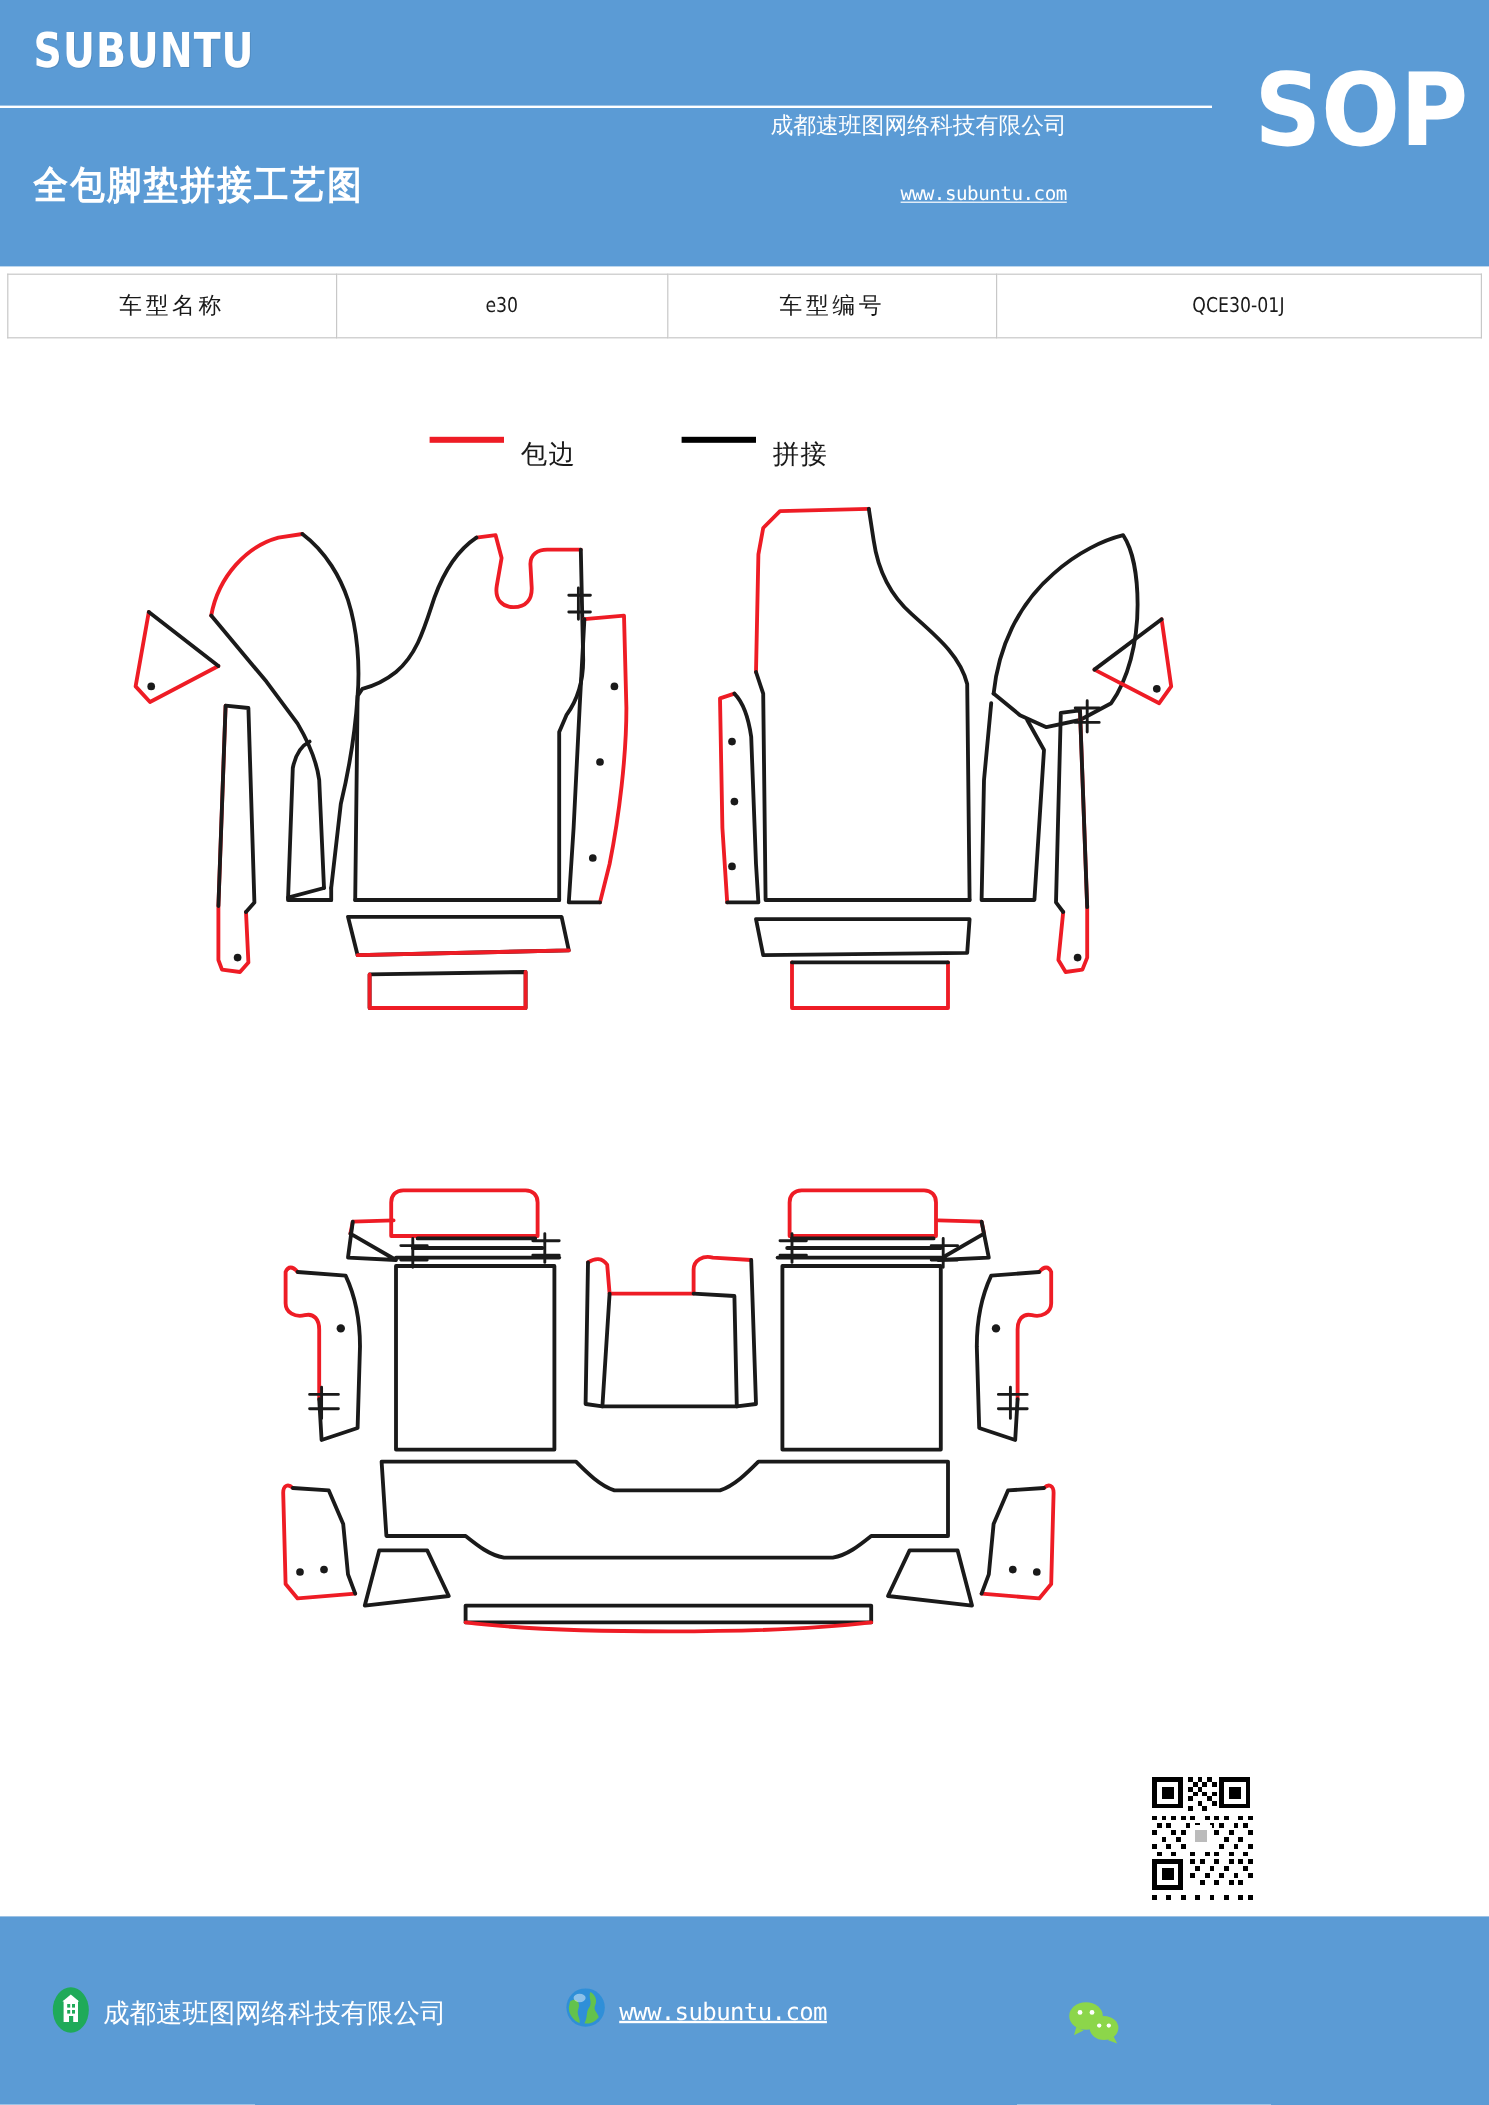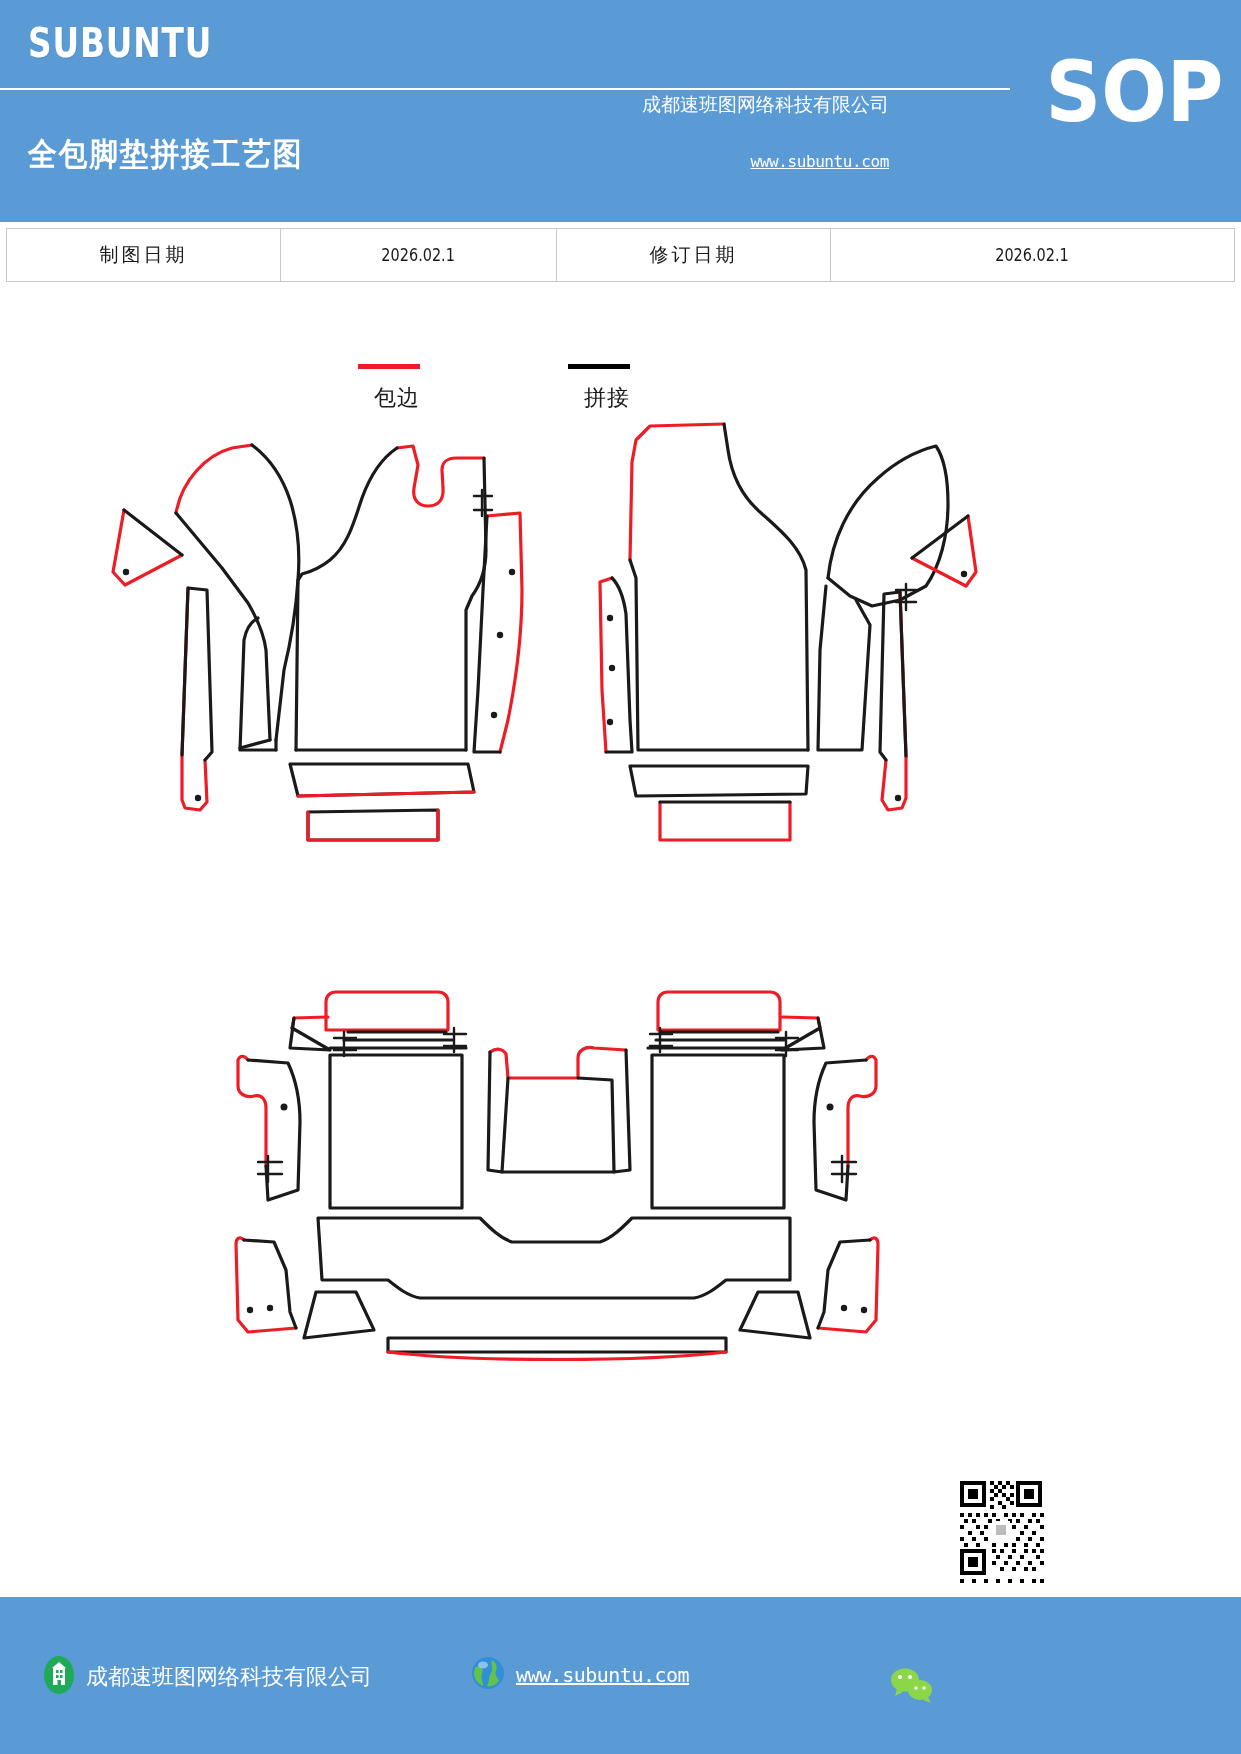--- a/index.html
+++ b/index.html
@@ -126,23 +126,22 @@
   
   .legend {
     position: absolute;
     left: 0; top: 358px;
     width: 1241px;
     height: 45px;
   }
   .legend-item {
     position: absolute;
     display: flex;
-    align-items: flex-end;
+    align-items: flex-start;
     gap: 14px;
-    flex-direction: column;
   }
   .legend-item.binding { left: 358px; top: 6px; }
   .legend-item.splice  { left: 568px; top: 6px; }
   .legend-swatch {
     display: inline-block;
     width: 62px;
     height: 5px;
   }
   .legend-swatch.red   { background: #ee1c25; }
   .legend-swatch.black { background: #000000; }
@@ -226,24 +225,24 @@
 
 <table class="info-table">
   <colgroup>
     <col class="col-a">
       <col class="col-b">
       <col class="col-c">
       <col class="col-d">
   </colgroup>
   <tbody>
     <tr>
-      <td class="label">制图日期</td>
-      <td class="value">2026.02.1</td>
-      <td class="label">修订日期</td>
-      <td class="value">2026.02.1</td>
+      <td class="label">车型名称</td>
+      <td class="value">e30</td>
+      <td class="label">车型编号</td>
+      <td class="value">QCE30-01J</td>
     </tr>
   </tbody>
 </table>
 
 <div class="legend">
   <div class="legend-item binding">
     <span class="legend-swatch red"></span>
     <span class="legend-label">包边</span>
   </div>
   <div class="legend-item splice">

